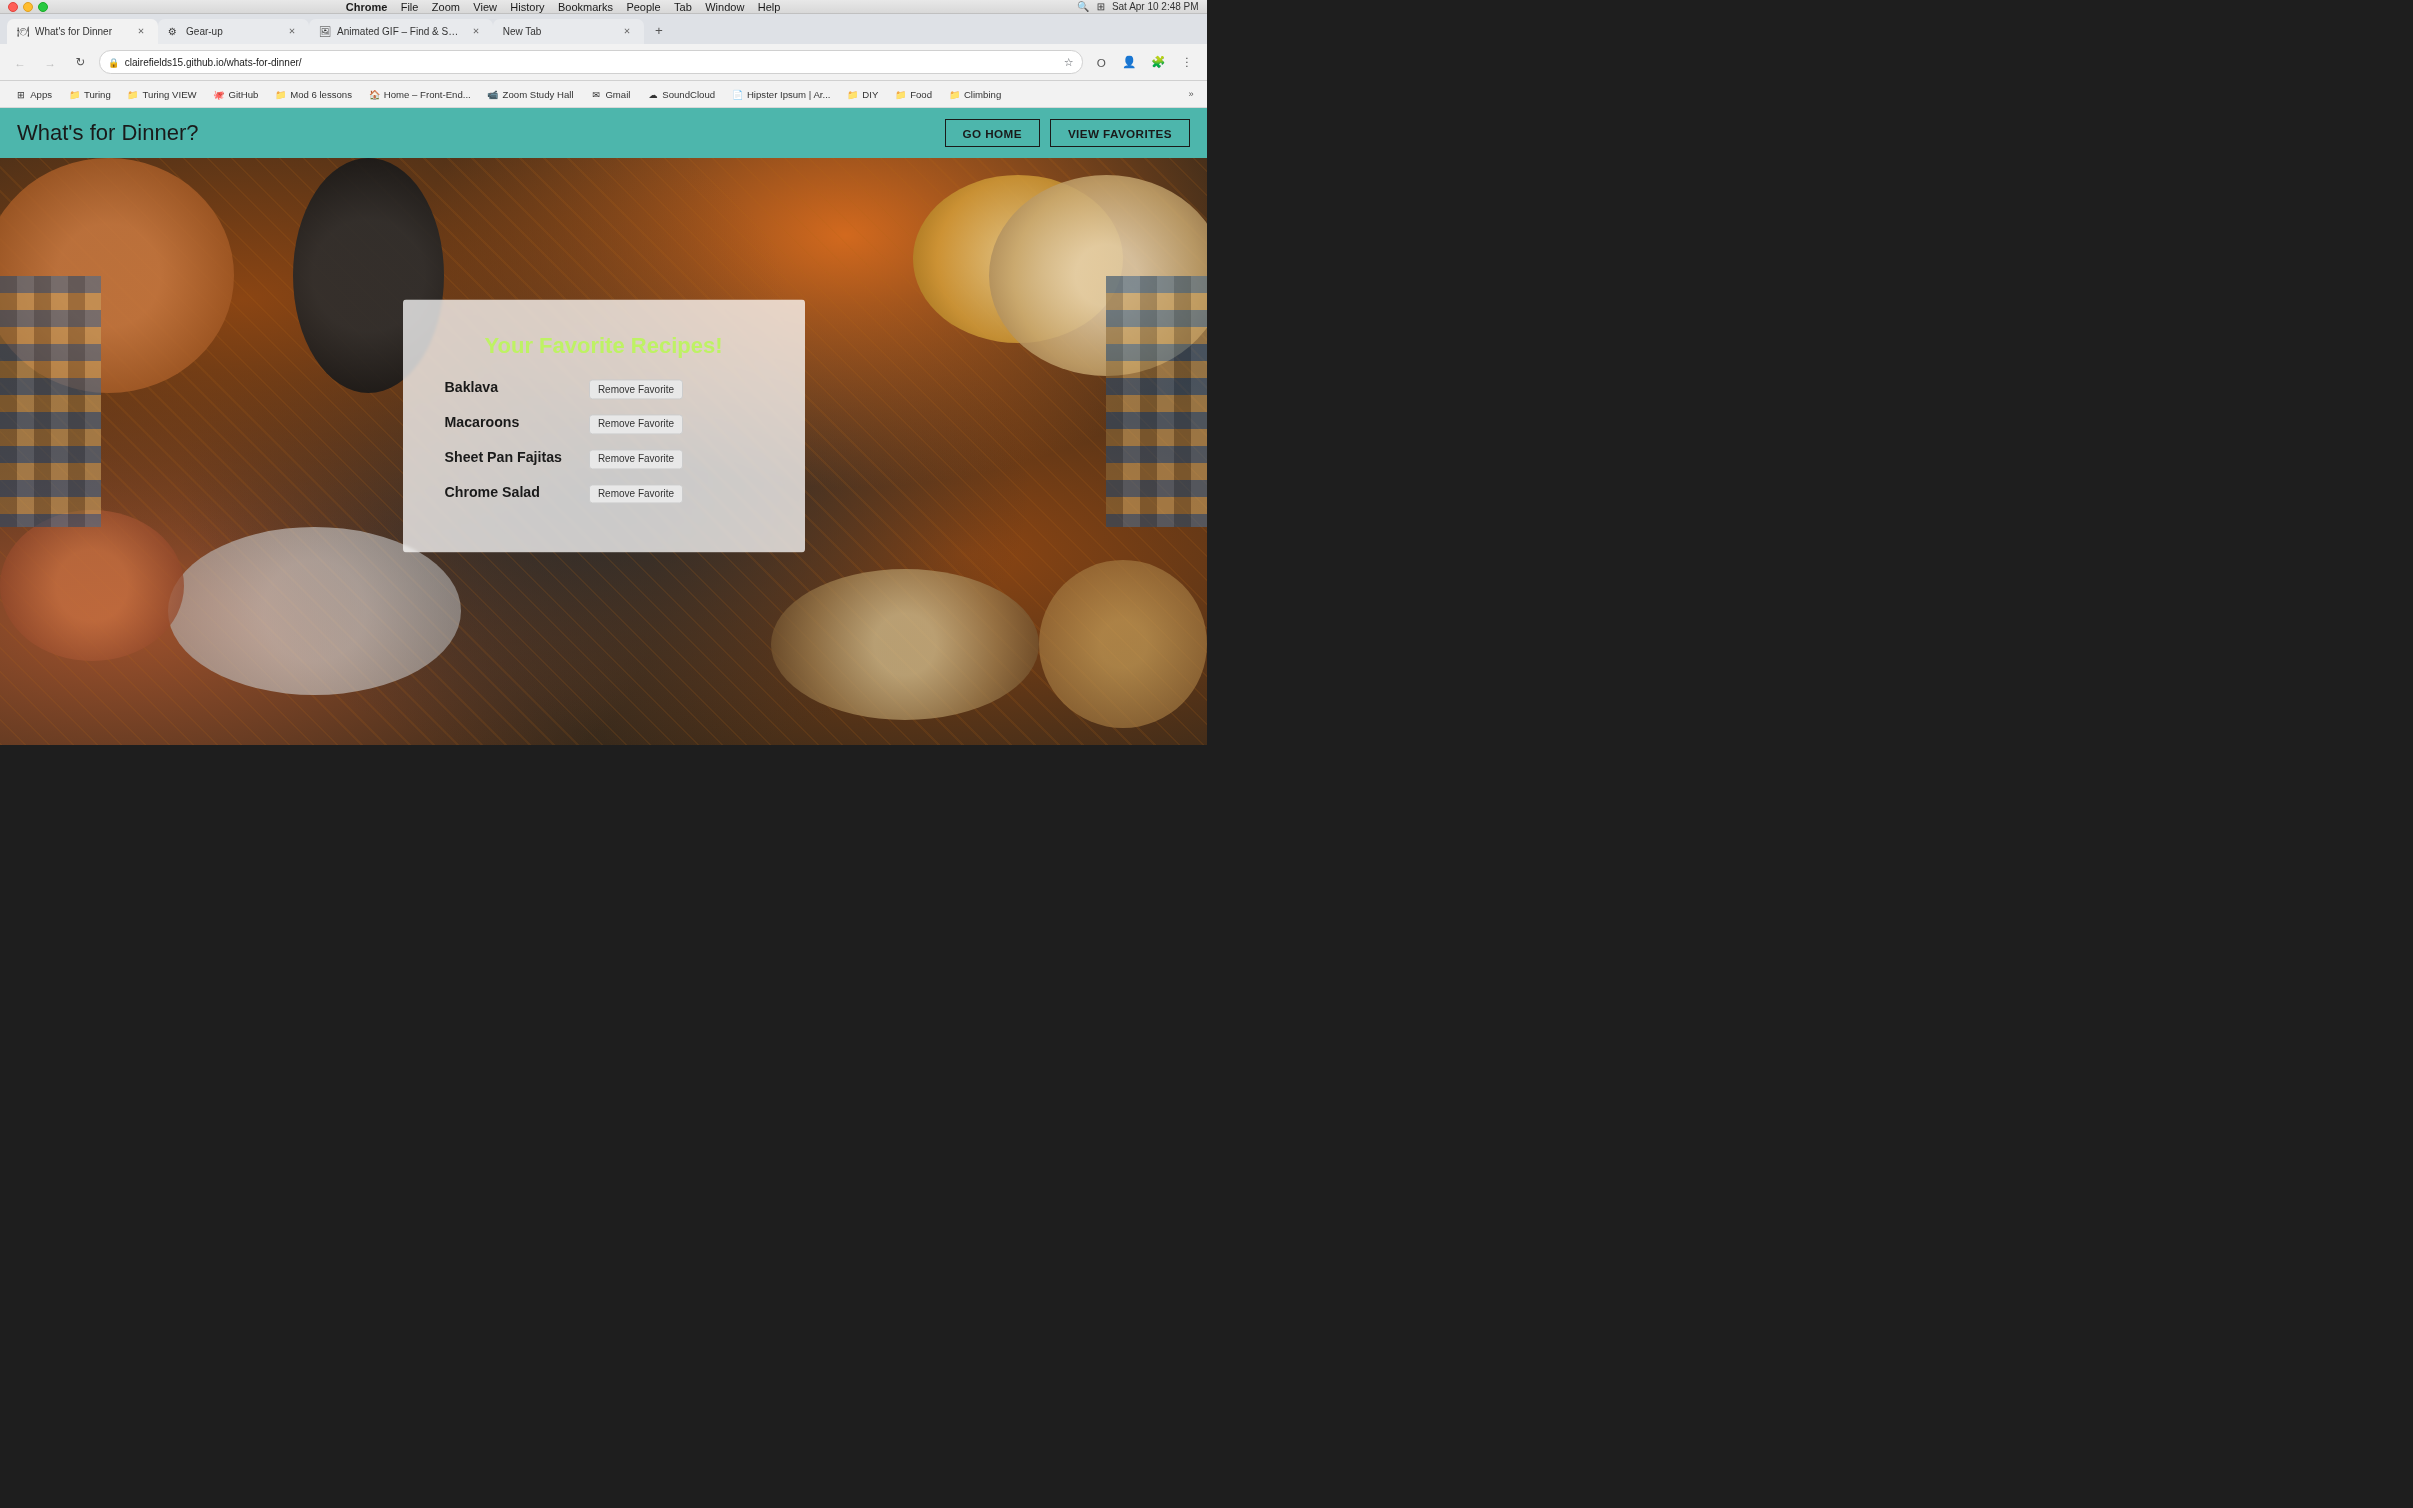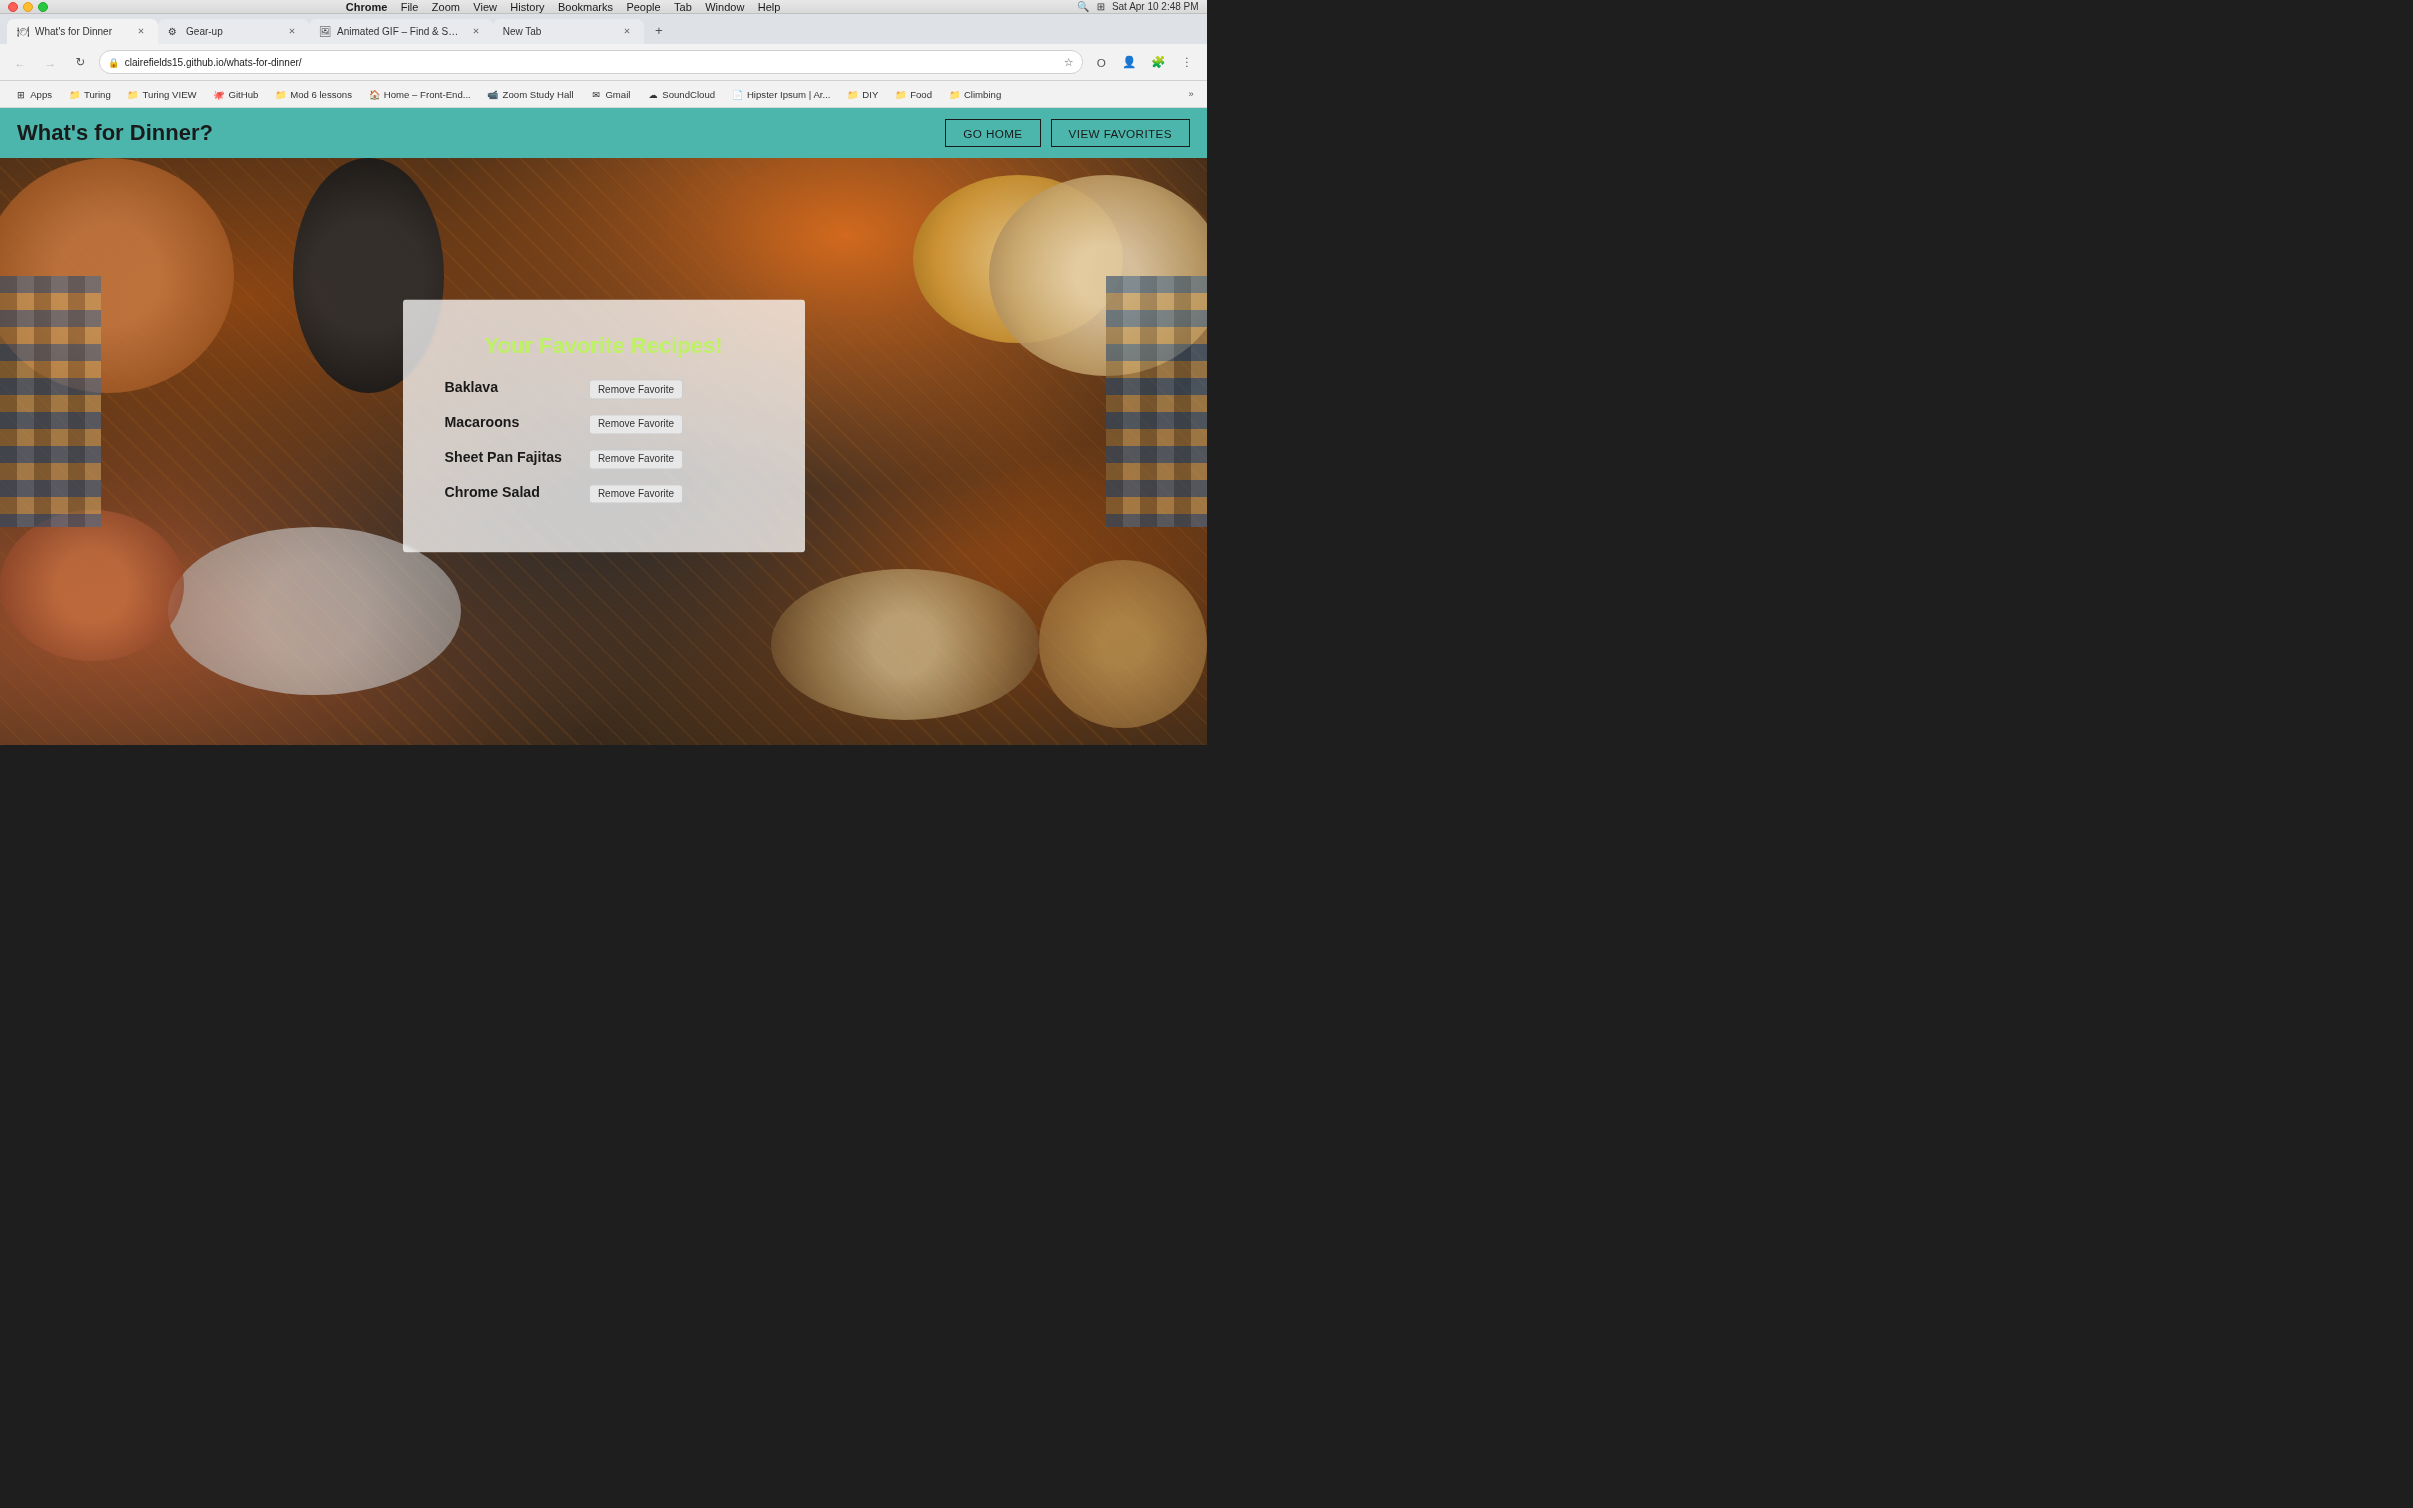--- a/index.html
+++ b/index.html
@@ -323,36 +323,36 @@
       height: 50px;
       background: #4db6ac;
       display: flex;
       align-items: center;
       padding: 0 17px;
       z-index: 10;
     }
 
     .app-title {
       font-size: 22px;
-      font-weight: 700;
+      font-weight: 400;
       color: #1a1a1a;
       flex: 1;
     }
 
     .nav-buttons {
       display: flex;
       gap: 10px;
     }
 
     .nav-action-btn {
       padding: 6.7px 17px;
       border: 1.7px solid #1a1a1a;
       background: transparent;
       font-size: 11.7px;
-      font-weight: 400;
+      font-weight: 700;
       cursor: pointer;
       color: #1a1a1a;
       letter-spacing: 0.4px;
     }
 
     
     .favorites-panel {
       position: absolute;
       top: 50%;
       left: 50%;

